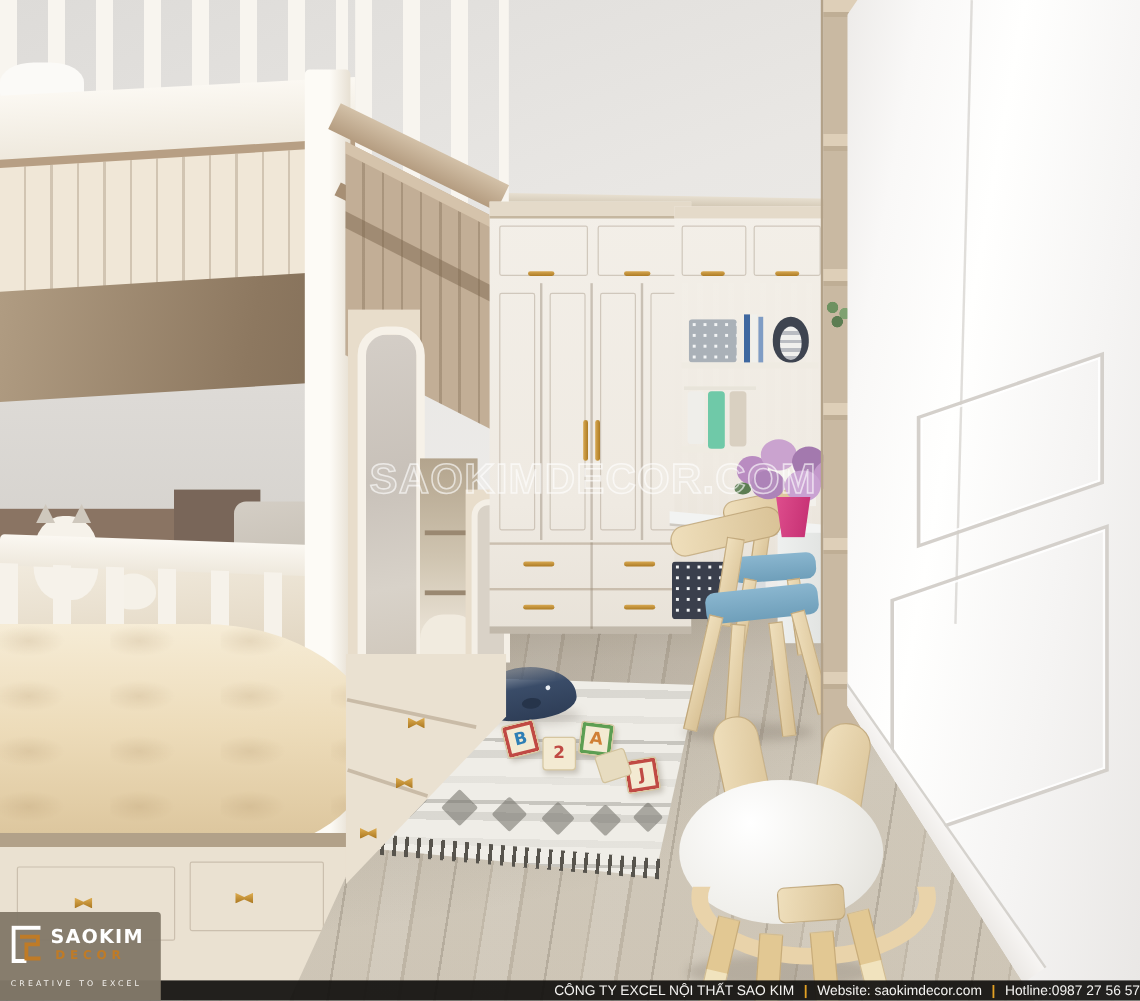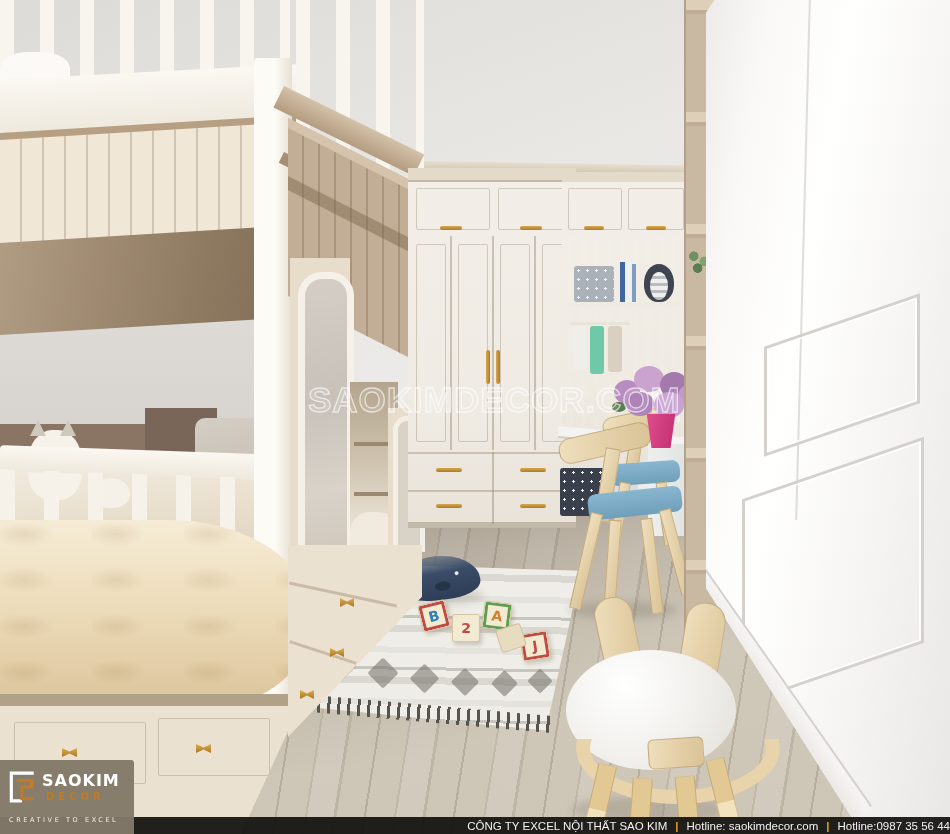--- a/index.html
+++ b/index.html
@@ -326,18 +326,18 @@
       <path d="M8 9 H22 V15 H13 V26 H24" fill="none" stroke="#bf7b27" stroke-width="3"></path>
     </svg>
     <div class="abs logo-brand" style="left:42px;top:11px;">SAOKIM</div>
     <div class="abs logo-sub" style="left:46px;top:31px;">DECOR</div>
     <div class="abs logo-tag" style="left:9px;top:56px;">CREATIVE TO EXCEL</div>
   </div>
 
   <div class="abs footer" style="left:0;top:817px;width:950px;height:17px;">
     <span>CÔNG TY EXCEL NỘI THẤT SAO KIM</span>
     <span class="sep">|</span>
-    <span>Hotline: saokimdecor.com</span>
+    <span>Website: saokimdecor.com</span>
     <span class="sep">|</span>
-    <span>Hotline:0987 35 56 44</span>
+    <span>Hotline:0987 27 56 57</span>
   </div>
 
 </div>
 
 </body></html>

